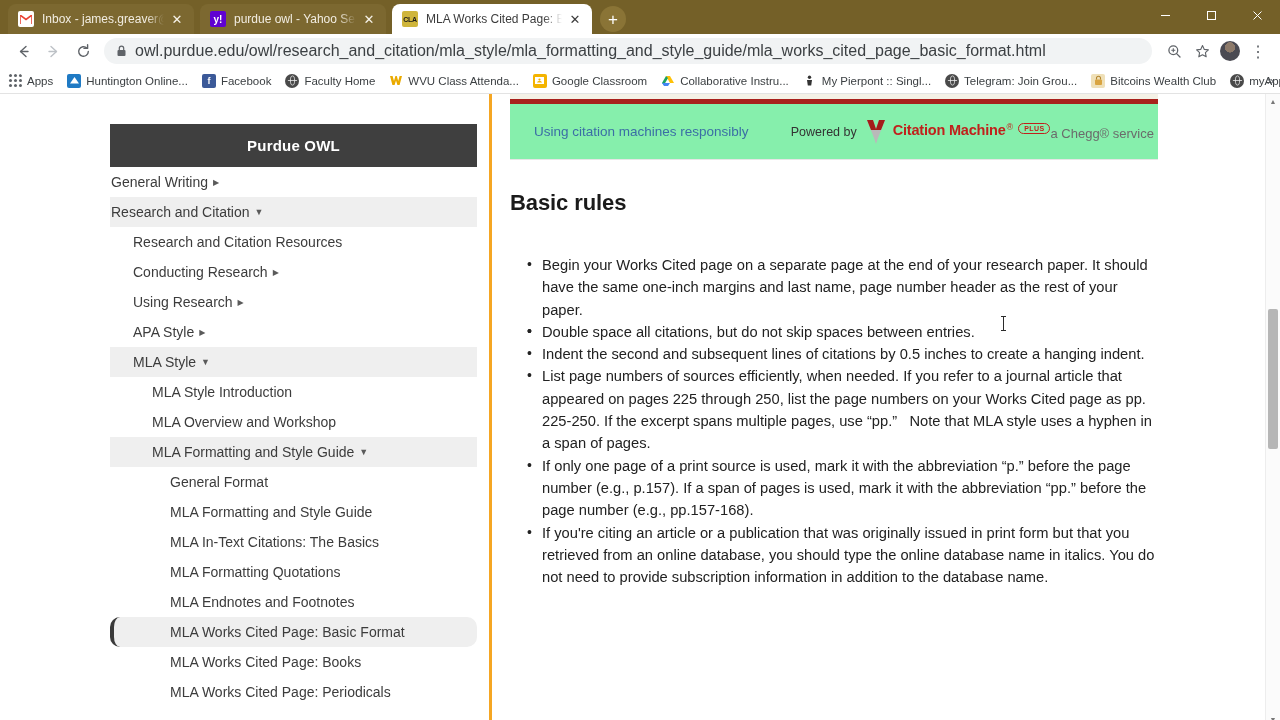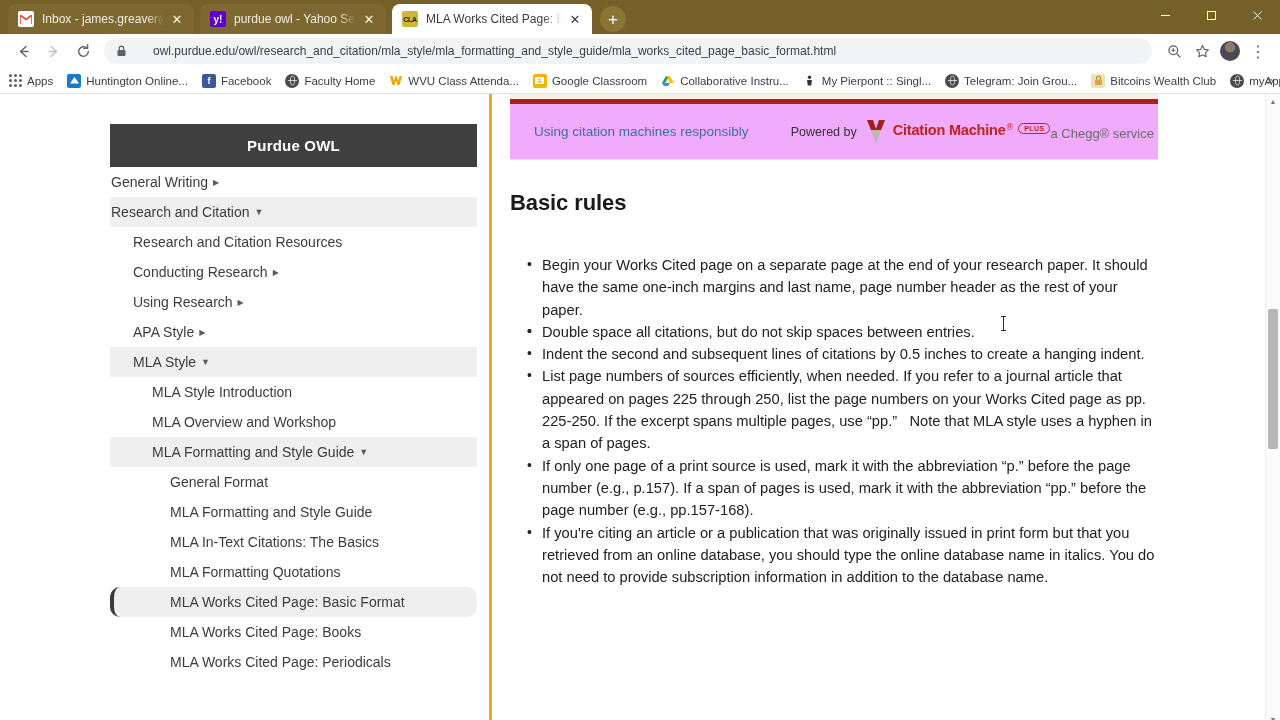--- a/index.html
+++ b/index.html
@@ -107,25 +107,24 @@
   .navbtn.disabled { color: #bdc1c6; }
   .omnibox {
     flex: 1 1 auto;
     height: 26px;
     background: #f1f3f4;
     border-radius: 13px;
     display: flex;
     align-items: center;
     padding: 0 12px;
     margin: 0 8px 0 6px;
-    font-size: 12px;
+    font-size: 16px;
     color: #3c4043;
     overflow: hidden;
     white-space: nowrap;
-    gap: 18px;
   }
   .lock { margin-right: 8px; flex: 0 0 auto; display:flex; }
   .tbricon {
     width: 28px; height: 28px;
     display: flex; align-items: center; justify-content: center;
     color: #5f6368;
     flex: 0 0 28px;
   }
   .avatar {
     width: 20px; height: 20px; border-radius: 50%;
@@ -245,21 +244,21 @@
   }
   .cm-band {
     position: absolute;
     left: 0; top: 0;
     width: 648px; height: 82px;
   }
   .cm-top    { height: 5px; background: #f4f1e6; }
   .cm-rule   { height: 5px; background: #a8211c; }
   .cm-body   {
     height: 56px;
-    background: #f0abfc;
+    background: #86efac;
     border-bottom: 1px solid #e6e6e6;
     display: flex; align-items: center;
     padding-left: 24px;
   }
   .cm-link {
     color: #3b6ea5;
     font-size: 13.5px;
     flex: 1 1 auto;
   }
   .cm-powered {
@@ -654,20 +653,23 @@
         </div>
 
         <div class="nav-item lvl3">
           <span>MLA In-Text Citations: The Basics</span>
         </div>
 
         <div class="nav-item lvl3">
           <span>MLA Formatting Quotations</span>
         </div>
 
+        <div class="nav-item lvl3">
+          <span>MLA Endnotes and Footnotes</span>
+        </div>
 
         <div class="nav-item current">
           <span>MLA Works Cited Page: Basic Format</span>
         </div>
 
         <div class="nav-item lvl3">
           <span>MLA Works Cited Page: Books</span>
         </div>
 
         <div class="nav-item lvl3">

